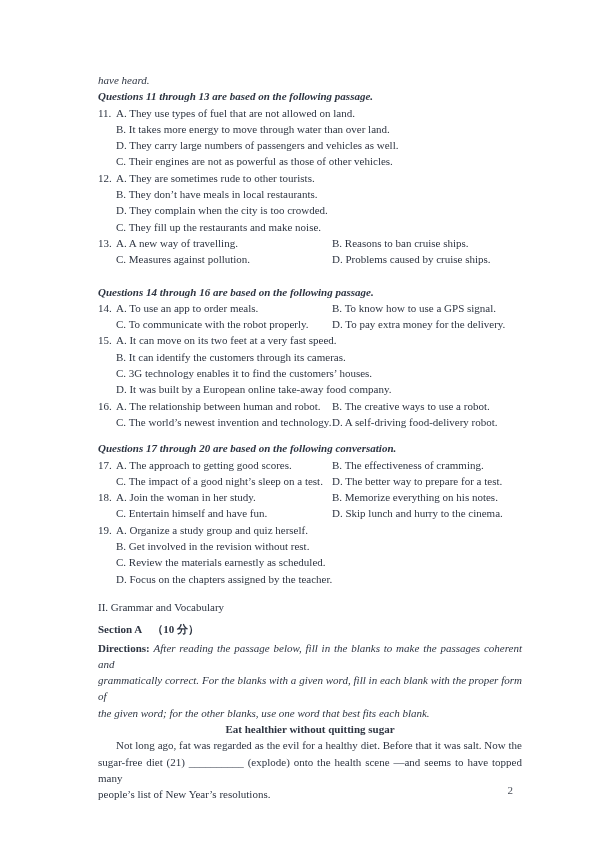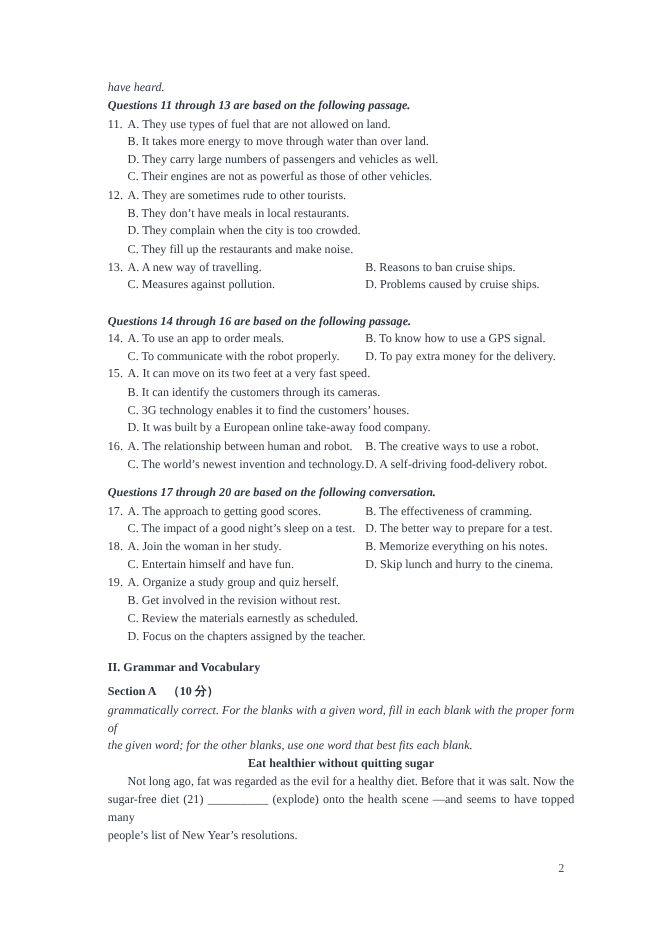--- a/index.html
+++ b/index.html
@@ -22,21 +22,21 @@
   .lead { font-style: italic; }
   .ghead { font-weight: bold; font-style: italic; }
   .ghead.gap16 { margin-top: 16px; }
   .ghead.gap10 { margin-top: 10px; }
   .num { display: inline-block; width: 18px; }
   .ind { padding-left: 18px; }
   .two .colL { display: inline-block; width: 234px; box-sizing: border-box; vertical-align: top; }
   .two .colR { display: inline-block; vertical-align: top; }
   .bold { font-weight: bold; }
   .ital { font-style: italic; }
-  .gram-head { font-weight: bold; margin-top: 12px; }
+  .gram-head { font-weight: normal; margin-top: 12px; }
   .sec-line { font-weight: bold; margin-top: 6px; }
   .sec-line .pts { margin-left: 10px; font-family: Liberation Serif, serif; }
   .dir-line { margin-top: 0; }
   .dir-first { margin-top: 2px; }
   .just { text-align: justify; text-align-last: justify; }
   .center-title { font-weight: bold; text-align: center; }
   .indent1 { text-indent: 18px; }
   .page-num {
     position: absolute;
     top: 784px; right: 87px;
@@ -131,20 +131,21 @@
   </div>
 
 
   <div class="line gram-head">II. Grammar and Vocabulary</div>
 
   <div class="line sec-line">
     <span>Section A</span><span class="pts">（10 分）</span>
   </div>
 
   <div>
+    <div class="dir-line dir-first just"><span class="bold">Directions:</span> <span class="ital">After reading the passage below, fill in the blanks to make the passages coherent and</span></div>
     <div class="dir-line ital just">grammatically correct. For the blanks with a given word, fill in each blank with the proper form of</div>
     <div class="dir-line ital">the given word; for the other blanks, use one word that best fits each blank.</div>
   </div>
 
   <div class="line center-title">Eat healthier without quitting sugar</div>
 
   <div>
     <div class="indent1 just">Not long ago, fat was regarded as the evil for a healthy diet. Before that it was salt. Now the</div>
     <div class="just">sugar-free diet (21) __________ (explode) onto the health scene —and seems to have topped many</div>
     <div>people’s list of New Year’s resolutions.</div>

